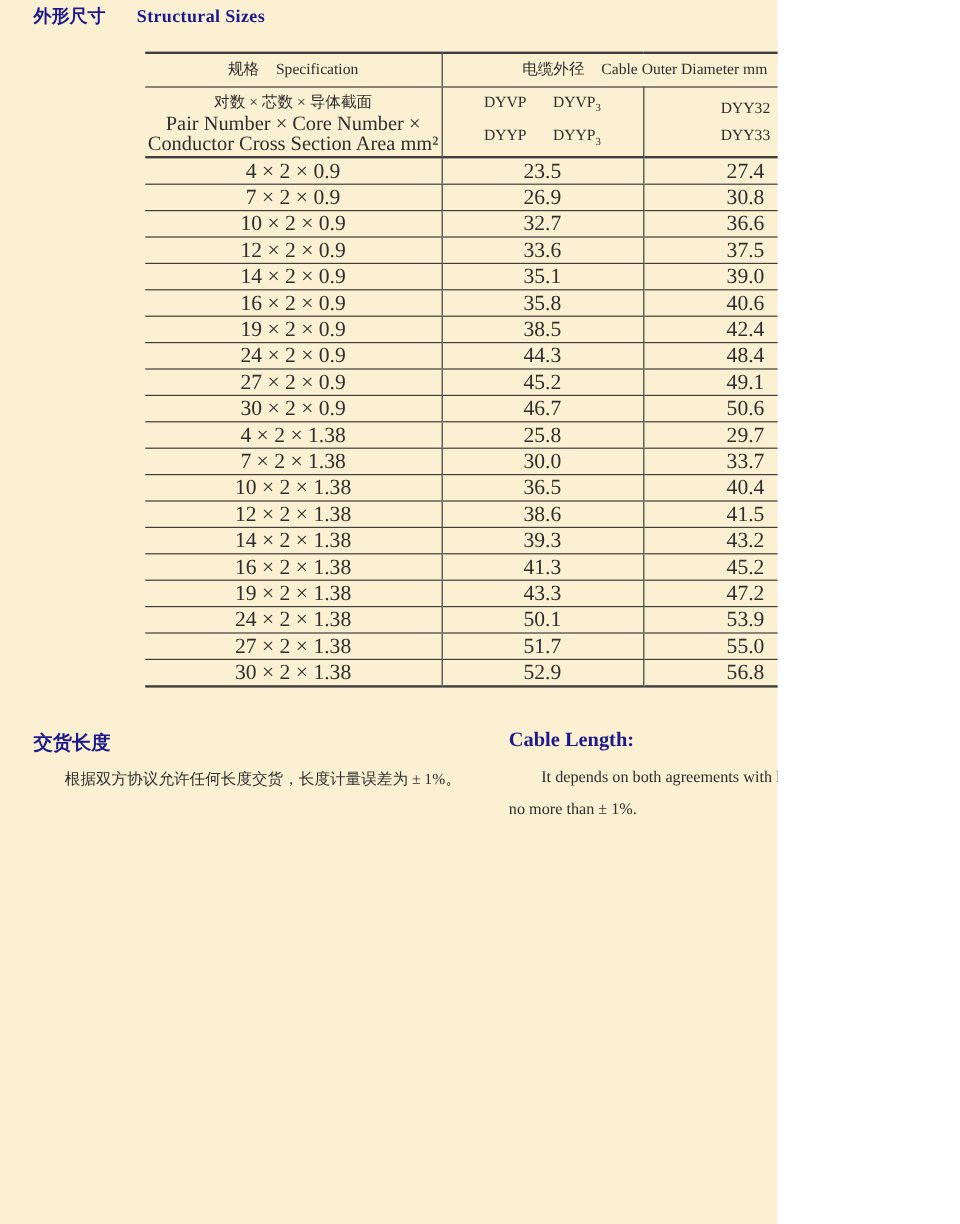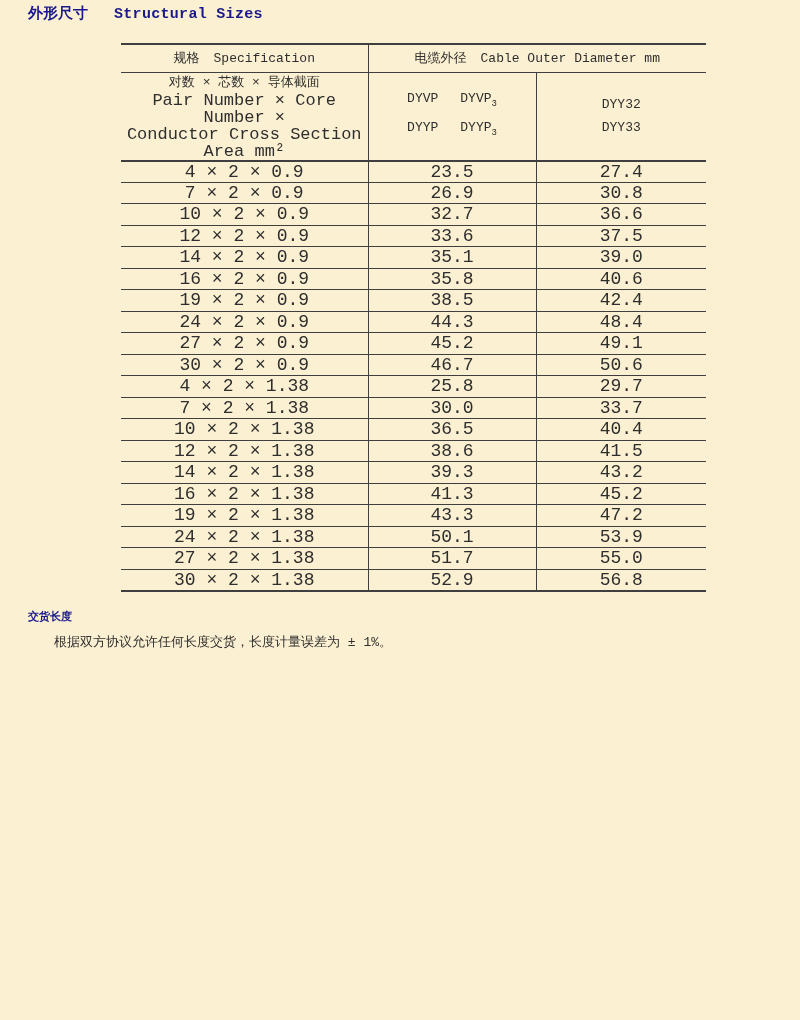--- a/index.html
+++ b/index.html
@@ -6,24 +6,24 @@
     --bg:#FCF0D2;
     --navy:#1A1A8C;
     --line:#3F3F3F;
     --ink:#2E2E2E;
   }
   *{ box-sizing:border-box; }
   html,body{ margin:0; padding:0; }
   body{ background:#ffffff; }
   .page{
     position:relative;
-    width:800px;
+    width:648px;
     height:1020px;
     background:var(--bg);
-    font-family:Liberation Mono, monospace;
+    font-family:Liberation Serif, serif;
     color:var(--ink);
     overflow:hidden;
   }
 
   
   .doc-title{
     position:absolute; left:28px; top:4px;
     color:var(--navy); font-weight:bold; font-size:15px;
     white-space:nowrap;
   }
@@ -60,21 +60,21 @@
   tbody.rows td{
     border-bottom:1px solid var(--line);
     height:21.5px;
     font-size:18px;
   }
   tbody.rows tr:last-child td{ border-bottom:2px solid var(--line); }
 
   
   .section-left{ position:absolute; left:28px; top:609px; width:380px; }
   .section-left .sec-heading{
-    color:var(--navy); font-weight:bold; font-size:11px;
+    color:var(--navy); font-weight:bold; font-size:16px;
     margin:0 0 9px 0;
   }
   .section-left .sec-body{
     margin:0; font-size:13px; text-indent:2em; line-height:1.5;
   }
   .section-right{ position:absolute; left:424px; top:607px; width:354px; }
   .section-right .sec-heading{
     color:var(--navy); font-weight:bold; font-size:17px;
     margin:0 0 8px 0;
   }
@@ -224,14 +224,18 @@
       <td class="vline">56.8</td>
     </tr>
       </tbody>
   </table>
 
   <div class="section-left">
     <h2 class="sec-heading">交货长度</h2>
     <p class="sec-body">根据双方协议允许任何长度交货，长度计量误差为 ± 1%。</p>
   </div>
 
+  <div class="section-right">
+    <h2 class="sec-heading">Cable Length:</h2>
+    <p class="sec-body">It depends on both agreements with length error allowance no more than ± 1%.</p>
+  </div>
 
 </div>
 
 </body></html>

